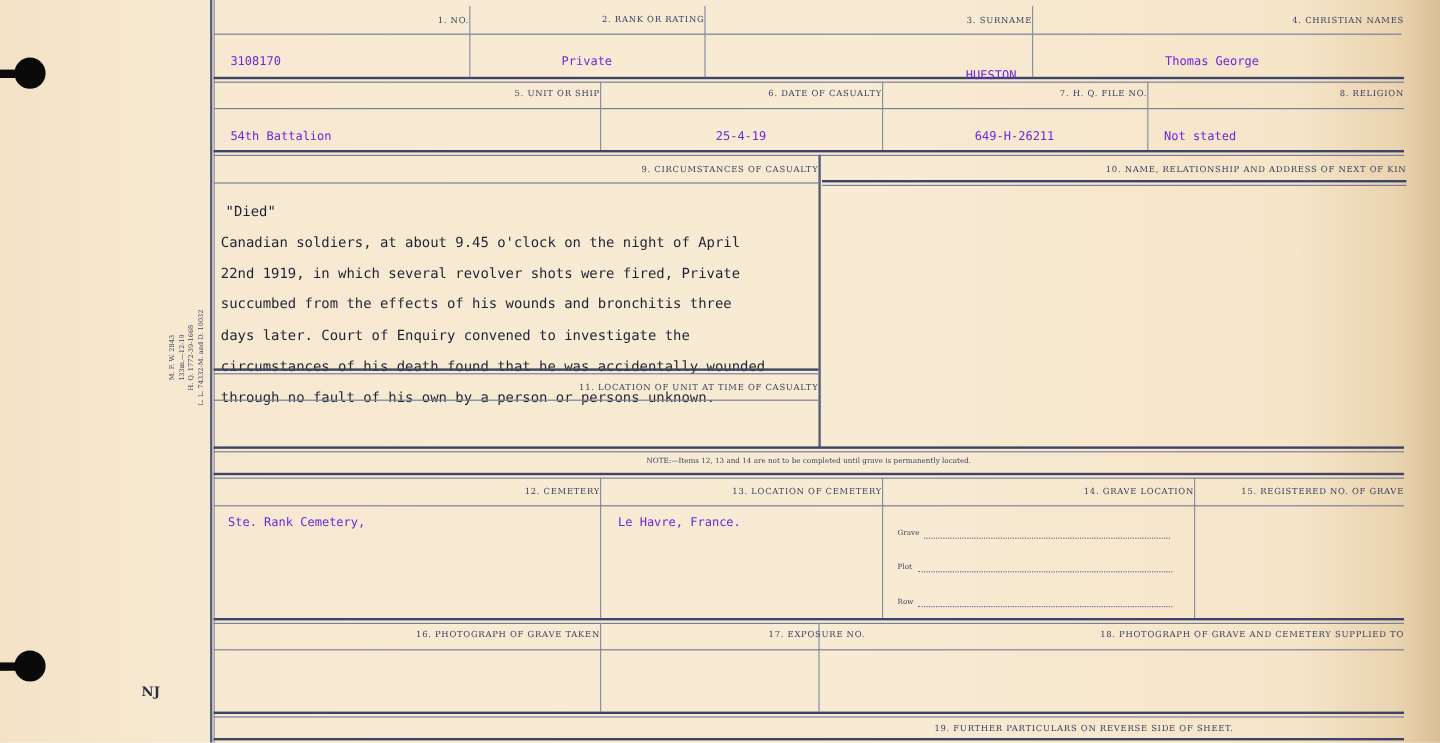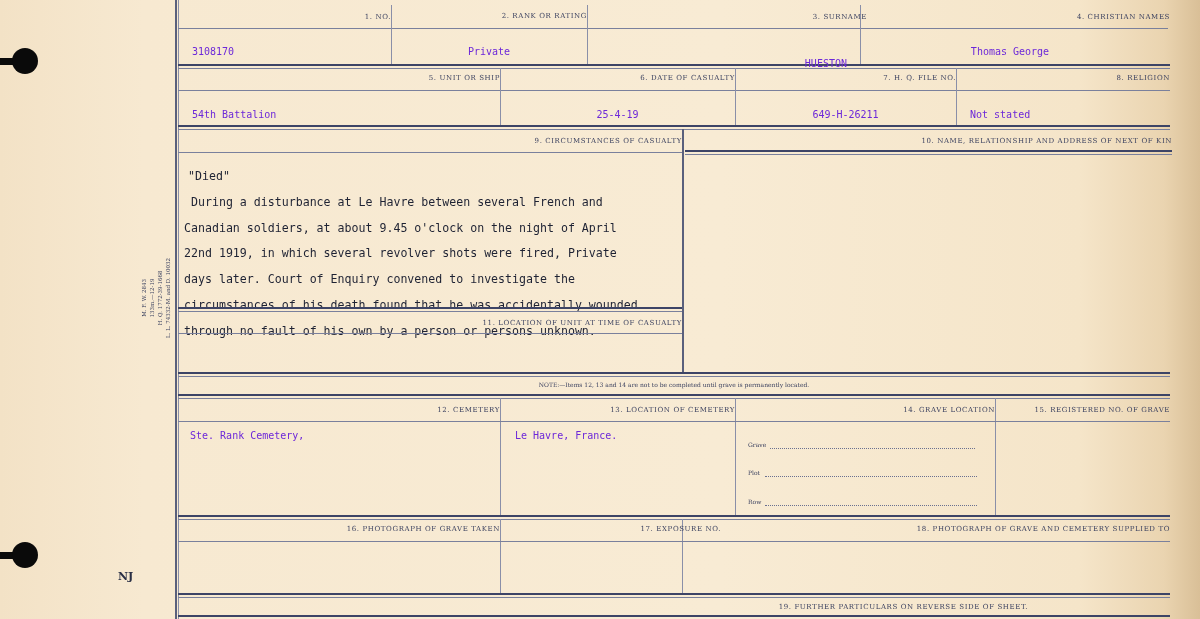--- a/index.html
+++ b/index.html
@@ -57,21 +57,21 @@
 
 <div class="hline" style="left:178px;top:28px;width:990px;"></div>
 <div class="hline dbl" style="left:178px;top:64px;width:992px;"></div>
 <div class="hline" style="left:178px;top:68px;width:992px;"></div>
 <div class="vline" style="left:391px;top:5px;height:59px;"></div>
 <div class="vline" style="left:587px;top:5px;height:59px;"></div>
 <div class="vline" style="left:860px;top:5px;height:59px;"></div>
 
 <div class="label" style="left:178px;top:13px;width:213px;">1. No.</div>
 <div class="label" style="left:391px;top:12px;width:196px;">2. Rank or Rating</div>
-<div class="label" style="left:554px;top:13px;width:273px;padding-left:40px;">3. Surname</div>
+<div class="label" style="left:587px;top:13px;width:273px;">3. Surname</div>
 <div class="label" style="left:860px;top:13px;width:310px;">4. Christian Names</div>
 
 <div class="typed" style="left:192px;top:46px;">3108170</div>
 <div class="typed" style="left:391px;top:46px;width:196px;text-align:center;">Private</div>
 <div class="typed" style="left:587px;top:46px;width:260px;text-align:right;margin-top:12px;">HUESTON</div>
 <div class="typed" style="left:860px;top:46px;width:300px;text-align:center;">Thomas George</div>
 
 <div class="hline" style="left:178px;top:90px;width:992px;"></div>
 <div class="hline dbl" style="left:178px;top:125px;width:992px;"></div>
 <div class="hline" style="left:178px;top:129px;width:992px;"></div>
@@ -92,23 +92,23 @@
 <div class="vline thick" style="left:682px;top:129px;height:244px;"></div>
 <div class="hline" style="left:178px;top:152px;width:504px;"></div>
 <div class="hline dbl" style="left:685px;top:150px;width:487px;"></div>
 <div class="hline" style="left:685px;top:154px;width:487px;"></div>
 
 <div class="label" style="left:178px;top:137px;width:504px;">9. Circumstances of Casualty</div>
 <div class="label" style="left:685px;top:137px;width:487px;">10. Name, Relationship and Address of Next of Kin</div>
 
 <div class="para" style="left:184px;top:157px;">
 <div style="padding-left:4px;">"Died"</div>
-<div> During a disturbance at Le Havre between several French and</div>
 <div>Canadian soldiers, at about 9.45 o'clock on the night of April</div>
 <div>22nd 1919, in which several revolver shots were fired, Private</div>
+<div>succumbed from the effects of his wounds and bronchitis three</div>
 <div>days later. Court of Enquiry convened to investigate the</div>
 <div>circumstances of his death found that he was accidentally wounded</div>
 <div>through no fault of his own by a person or persons unknown.</div>
 </div>
 
 <div class="hline dbl" style="left:178px;top:307px;width:504px;"></div>
 <div class="hline" style="left:178px;top:311px;width:504px;"></div>
 <div class="label" style="left:178px;top:319px;width:504px;">11. Location of Unit at Time of Casualty</div>
 <div class="hline" style="left:178px;top:333px;width:504px;"></div>
 

